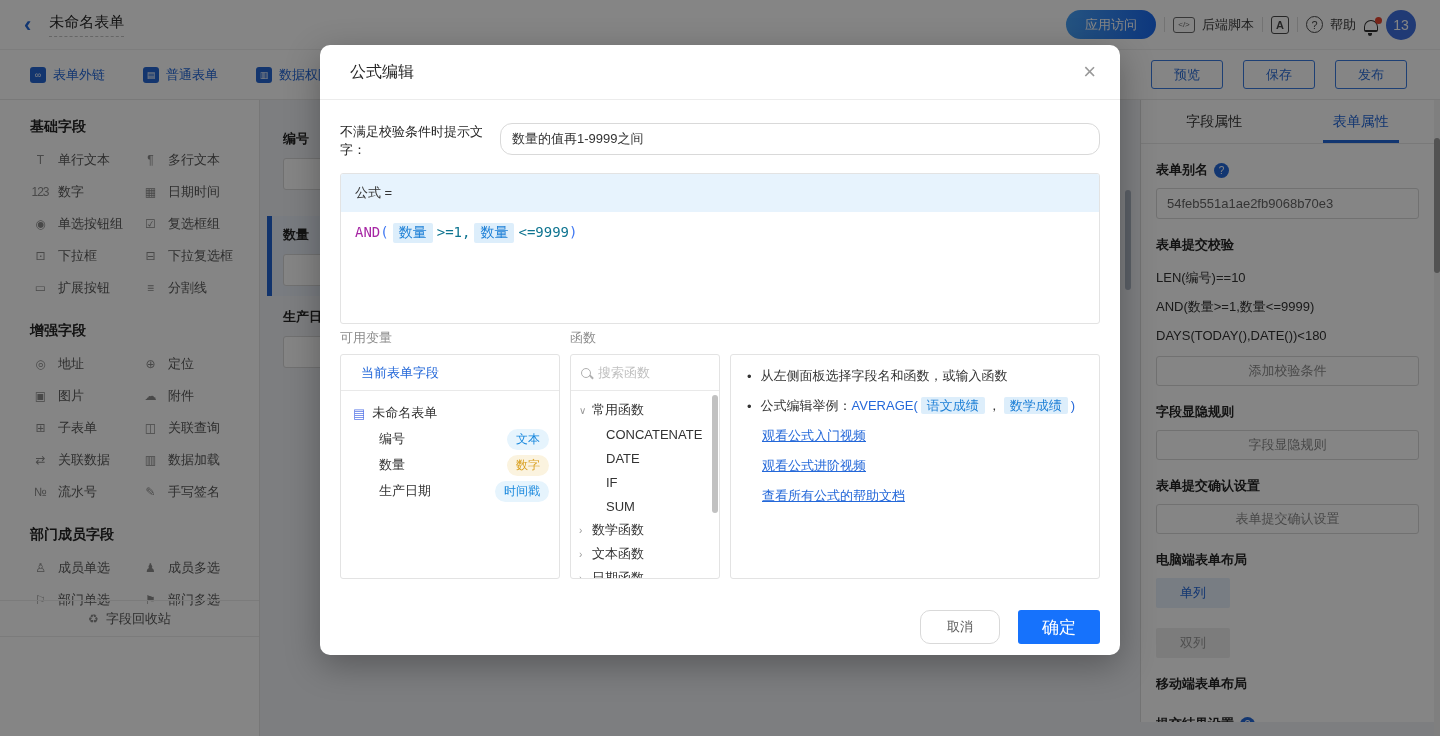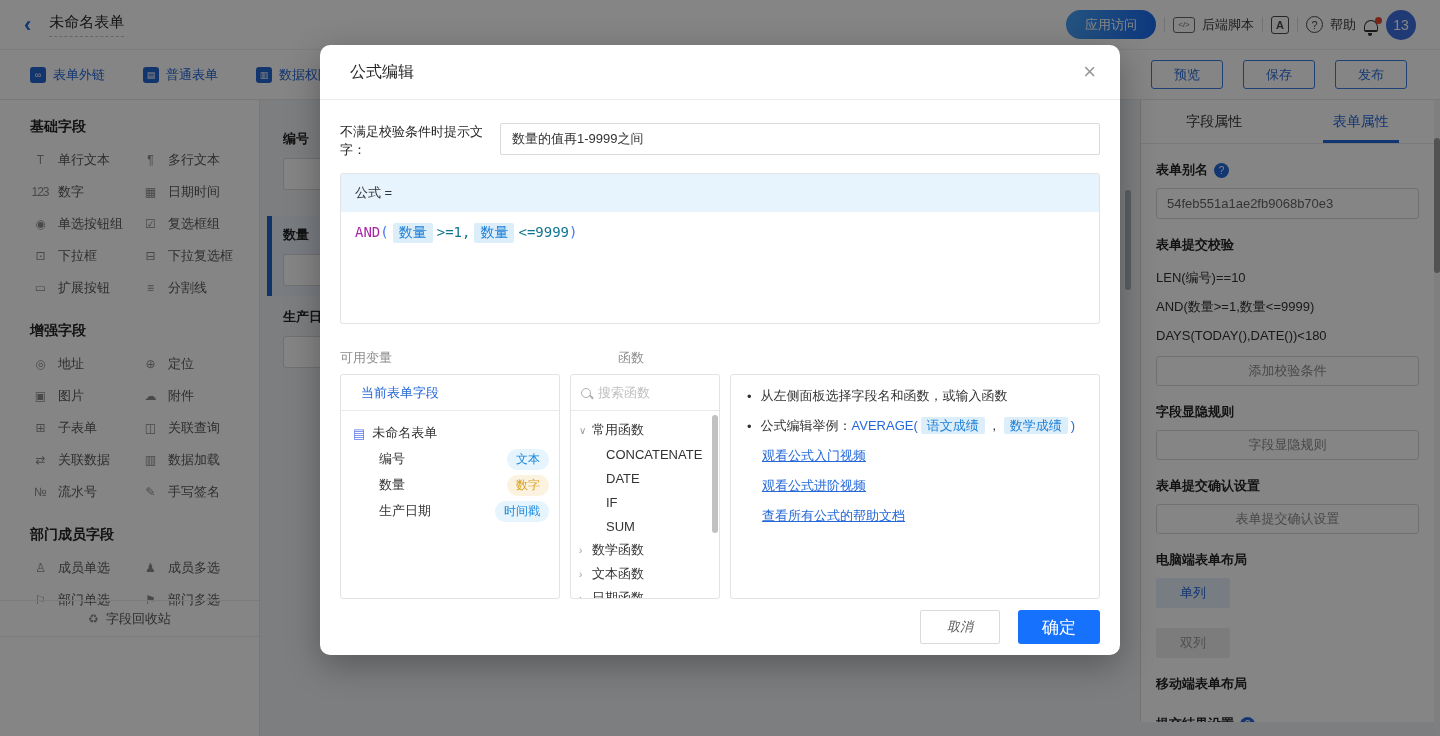--- a/index.html
+++ b/index.html
@@ -67,30 +67,30 @@
 
   
   .overlay { position:absolute; inset:0; background:rgba(0,0,0,0.48); z-index:5; }
   .modal { position:absolute; left:320px; top:45px; width:800px; height:610px; background:#fff; border-radius:10px; box-shadow:0 10px 35px rgba(0,0,0,0.3); z-index:6; }
   .m-header { height:55px; display:flex; align-items:center; padding:0 24px 0 30px; border-bottom:1px solid #ececec; }
   .m-title { font-size:16px; color:#262626; flex:1; }
   .m-close { font-size:22px; color:#999; cursor:pointer; line-height:1; }
   .m-body { padding:0 20px; position:relative; }
   .prompt-row { display:flex; align-items:flex-start; margin-top:23px; }
   .prompt-label { font-size:13px; color:#262626; width:160px; flex:none; }
-  .prompt-input { flex:1; height:32px; border:1px solid #d9d9d9; border-radius:2px; padding:0 11px; font-size:13px; color:#333; font-family:"Liberation Sans","DejaVu Sans",sans-serif; }
+  .prompt-input { flex:1; height:32px; border:1px solid #d9d9d9; border-radius:12px; padding:0 11px; font-size:13px; color:#333; font-family:"Liberation Sans","DejaVu Sans",sans-serif; }
   .formula-box { margin-top:14px; border:1px solid #e3e3e3; border-radius:3px; height:151px; overflow:hidden; }
   .f-head { height:38px; background:#e7f3fd; display:flex; align-items:center; padding:0 14px; font-size:13px; color:#333; }
   .f-body { padding:11px 14px; font-family:"DejaVu Sans Mono","Liberation Mono",monospace; font-size:14px; cursor:text; height:115px; }
   .tok { display:inline-block; }
   .tok.kw { color:#a626a4; }
   .tok.paren { color:#4078f2; }
   .tok.chip { color:#1c7fd6; background:#ddeefb; padding:1px 6px; border-radius:2px; margin:0 4px; }
   .tok.op { color:#0e7490; }
-  .panel-labels { display:flex; margin-top:25px; font-size:13px; color:#8c8c8c;gap:48px; }
+  .panel-labels { display:flex; margin-top:5px; font-size:13px; color:#8c8c8c; }
   .pl-vars { width:230px; }
   .panels { display:flex; gap:10px; margin-top:7px; height:225px; }
   .panel { border:1px solid #e3e3e3; border-radius:3px; position:relative; overflow:hidden; background:#fff; }
   .p-vars { width:220px; }
   .p-fns { width:150px; }
   .p-help { flex:1; }
   .pv-head { height:36px; display:flex; align-items:center; padding-left:20px; color:#2468d9; font-size:13px; border-bottom:1px solid #e9e9e9; cursor:pointer; }
   .tree { padding:9px 10px 0 12px; }
   .troot { display:flex; align-items:center; gap:7px; height:26px; font-size:13px; color:#333; }
   .troot .dic { color:#5b79e8; font-size:13px; }
@@ -109,21 +109,21 @@
   .fn-scroll { position:absolute; right:1px; top:38px; bottom:2px; width:6px; }
   .fn-scroll .thumb { position:absolute; top:2px; height:118px; width:6px; background:#c1c1c1; border-radius:3px; }
   .help-pad { padding:12px 16px; }
   .bullet { display:flex; gap:9px; font-size:13px; color:#333; margin-bottom:12px; align-items:center; }
   .bullet .dot { color:#333; font-size:13px; }
   .ex-fn { color:#2468d9; }
   .ex-chip { color:#1c7fd6; background:#ddeefb; padding:1px 6px; border-radius:2px; margin:0 3px; }
   .hlinks { padding-left:15px; }
   .hlink { display:block; color:#2468d9; font-size:13px; text-decoration:underline; margin-bottom:12px; cursor:pointer; }
   .m-footer { position:absolute; bottom:0; left:0; right:0; height:56px; display:flex; align-items:center; justify-content:flex-end; gap:18px; padding:0 20px; }
-  .btn-cancel { width:80px; height:34px; border:1px solid #d9d9d9; background:#fff; color:#595959; border-radius:2px; font-size:13px; cursor:pointer;font-style:italic; }
+  .btn-cancel { width:80px; height:34px; border:1px solid #d9d9d9; background:#fff; color:#595959; border-radius:10px; font-size:13px; cursor:pointer; }
   .btn-ok { width:82px; height:34px; border:none; background:#1672fc; color:#fff; border-radius:3px; font-size:17px; cursor:pointer; }
 </style>
 </head>
 <body>
 
 <div class="topbar">
   <span class="back">‹</span>
   <span class="doc-title">未命名表单</span>
   <div class="tb-right">
     <button class="pill">应用访问</button>

